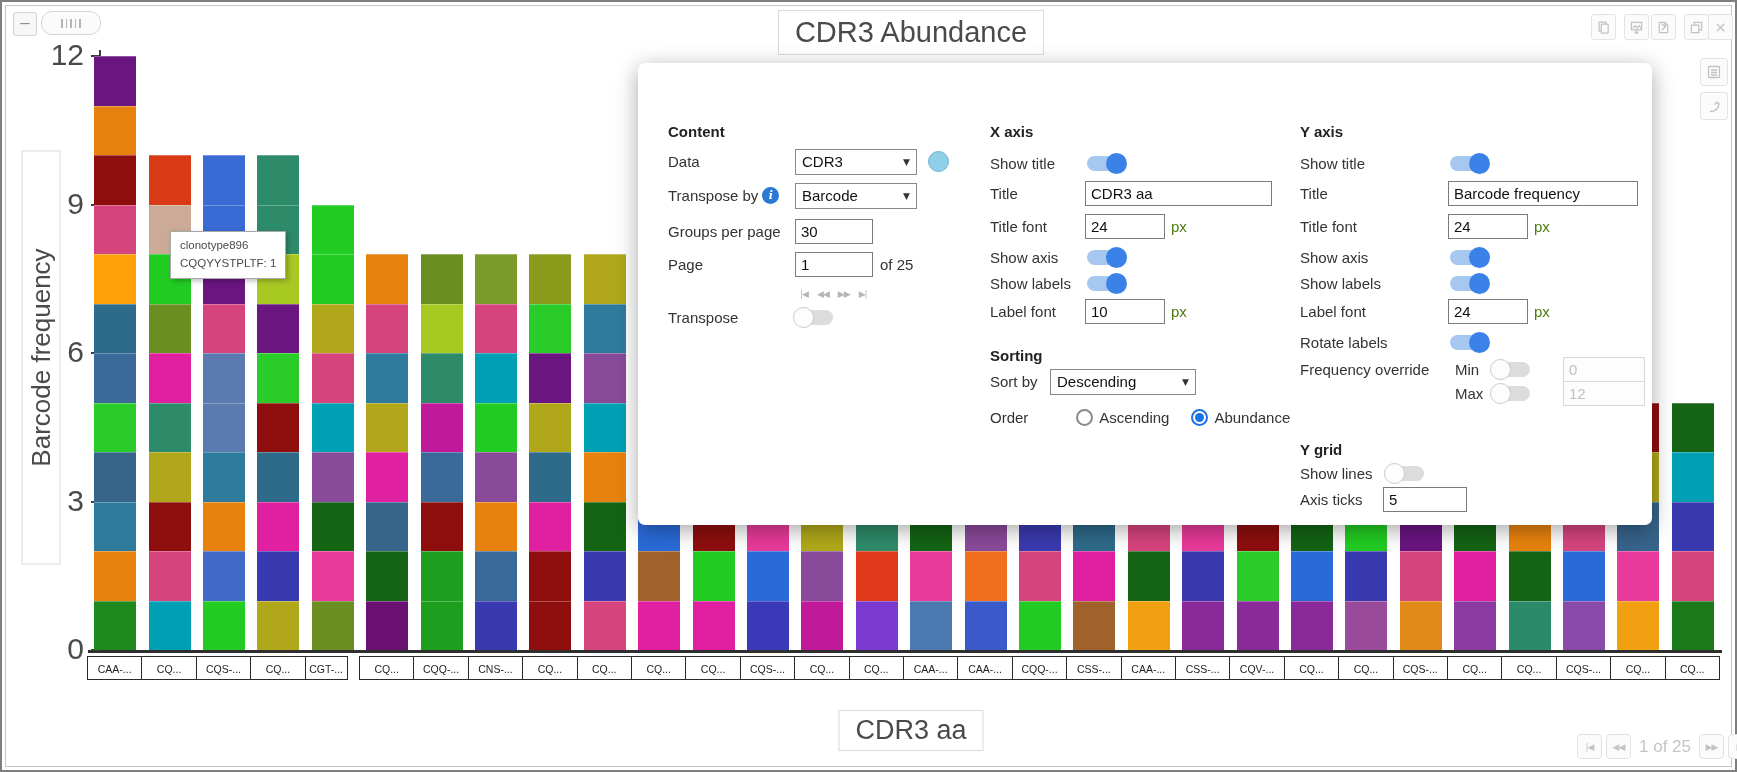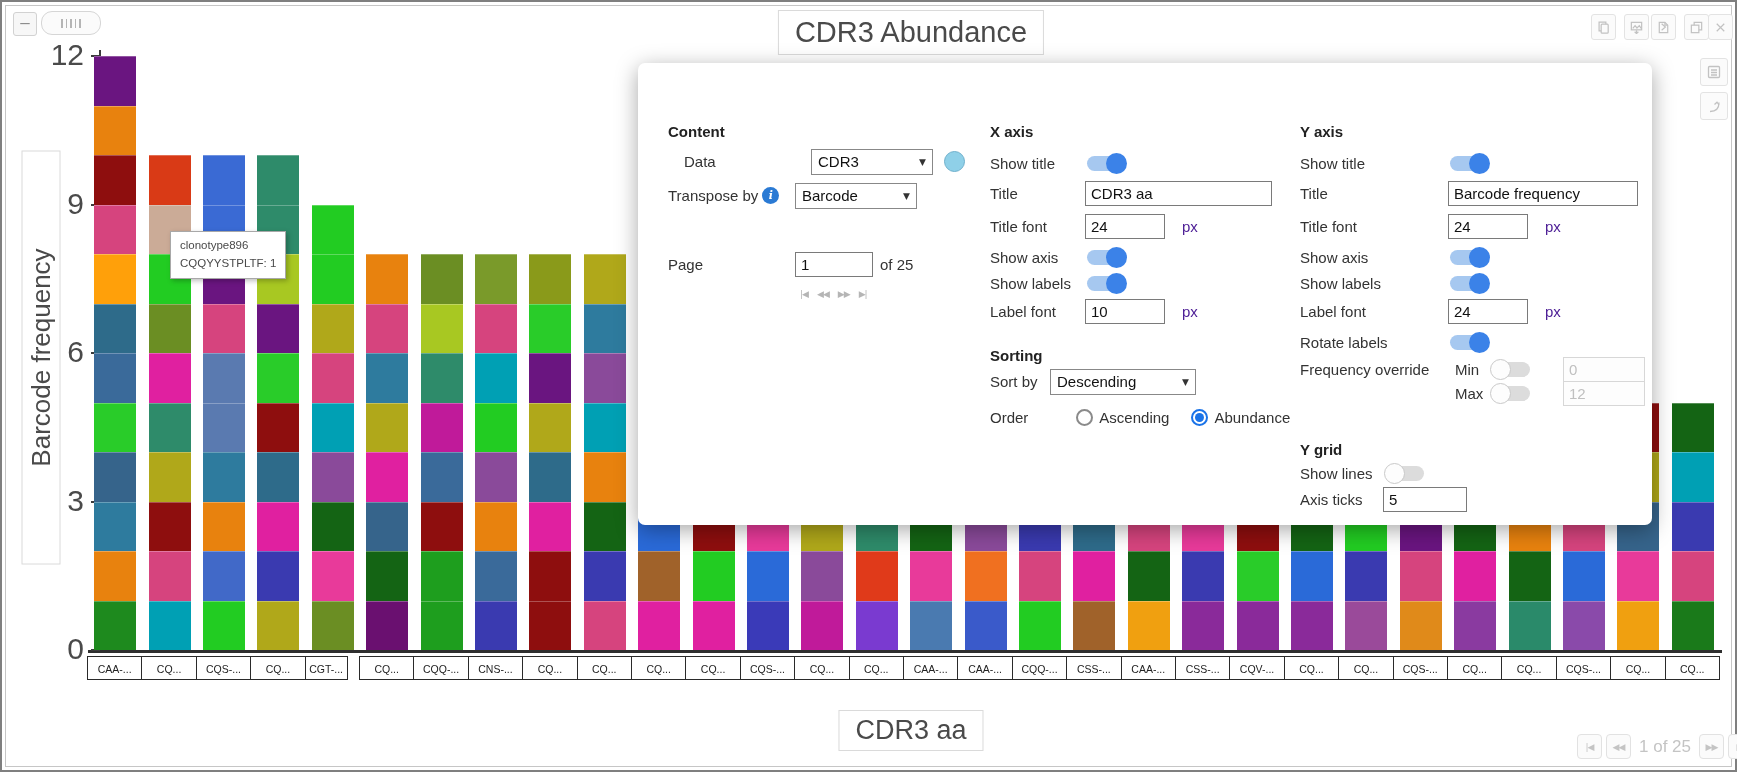--- a/index.html
+++ b/index.html
@@ -60,21 +60,21 @@
 
   .drow{position:absolute;display:flex;align-items:center;font-size:15px;color:#333;white-space:nowrap}
   .dheading{position:absolute;font-size:15px;font-weight:bold;color:#222;white-space:nowrap}
   .dlabel{color:#333}
   .dinput{height:23px;border:1px solid #7a7a7a;font-size:15px;padding:0 5px;box-sizing:content-box;
     font-family:"Liberation Sans",sans-serif;color:#111;background:#fff}
   .dinput:disabled,.dinput.disabled{border:1px solid #d7d7d7;color:#c0c0c0;background:#fdfdfd}
   .dselect{height:26px;border:1px solid #888;background:#fff;display:flex;align-items:center;
     justify-content:space-between;padding:0 6px;box-sizing:border-box;font-size:15px;color:#111}
   .dselect .caret{font-size:9px;color:#333;font-family:"DejaVu Sans",sans-serif;margin-left:10px}
-  .px{margin-left:14px;color:#4c1d95}
+  .px{margin-left:3px;color:#4d7c0f}
 
   .toggle{width:38px;height:15px;border-radius:8px;position:relative;flex:none}
   .toggle.on{background:#a6c8f0}
   .toggle.on .knob{position:absolute;right:-2px;top:-3px;width:21px;height:21px;border-radius:50%;background:#3b82e8}
   .toggle.off{background:#dcdcdc}
   .toggle.off .knob{position:absolute;left:-2px;top:-3px;width:21px;height:21px;border-radius:50%;
     background:#fdfdfd;border:1px solid #c9c9c9;box-sizing:border-box}
 
   .radio{width:17px;height:17px;border-radius:50%;border:2px solid #8a8a8a;box-sizing:border-box;
     display:inline-flex;align-items:center;justify-content:center;margin-right:6px;flex:none}
@@ -488,46 +488,56 @@
 <div class="icon-btn" style="left:1700px;top:92px;width:26px;height:26px">
   <svg width="16" height="16" viewBox="0 0 16 16">
     <path d="M4 13.5c6.5 0 9-3.5 9-9"></path>
     <path d="M10.5 6.5L13 4.2l2 2.6" transform="translate(-2 0)"></path>
   </svg>
 </div>
 
 <div class="dialog">
 
   <div class="dheading" style="left:30px;top:60px">Content</div>
-  <div class="drow" style="left:46px;top:90px;width:330px">
+  <div class="drow" style="left:30px;top:90px;width:330px">
     <span class="dlabel">Data</span>
     <div class="dselect" style="position:absolute;left:127px;width:122px">
       <span>CDR3</span>
       <span class="caret">▼</span>
     </div>
     <div class="color-swatch" style="position:absolute;left:260px"></div>
   </div>
   <div class="drow" style="left:30px;top:124px;width:330px">
     <span class="dlabel">Transpose by</span>
     <span class="info-icon">i</span>
     <div class="dselect" style="position:absolute;left:127px;width:122px">
       <span>Barcode</span>
       <span class="caret">▼</span>
     </div>
   </div>
+  <div class="drow" style="left:30px;top:160px;width:330px">
+    <span class="dlabel">Groups per page</span>
+    <input class="dinput" style="position: absolute; left: 127px; width: 66px;" value="30">
+  </div>
   <div class="drow" style="left:30px;top:193px;width:330px">
     <span class="dlabel">Page</span>
     <input class="dinput" style="position: absolute; left: 127px; width: 66px;" value="1">
     <span style="position:absolute;left:212px">of 25</span>
   </div>
   <div class="mini-pager" style="left:162px;top:226px">
     <span>|◀</span>
     <span>◀◀</span>
     <span>▶▶</span>
     <span>▶|</span>
+  </div>
+  <div class="drow" style="left:30px;top:246px;width:330px">
+    <span class="dlabel">Transpose</span>
+    <div class="toggle off" style="position:absolute;left:127px">
+        <div class="knob"></div>
+      </div>
   </div>
 
   <div class="dheading" style="left:352px;top:60px">X axis</div>
   <div class="drow" style="left:352px;top:92px;width:300px">
     <span class="dlabel">Show title</span>
     <div class="toggle on" style="position:absolute;left:97px">
         <div class="knob"></div>
       </div>
   </div>
   <div class="drow" style="left:352px;top:122px;width:300px">

